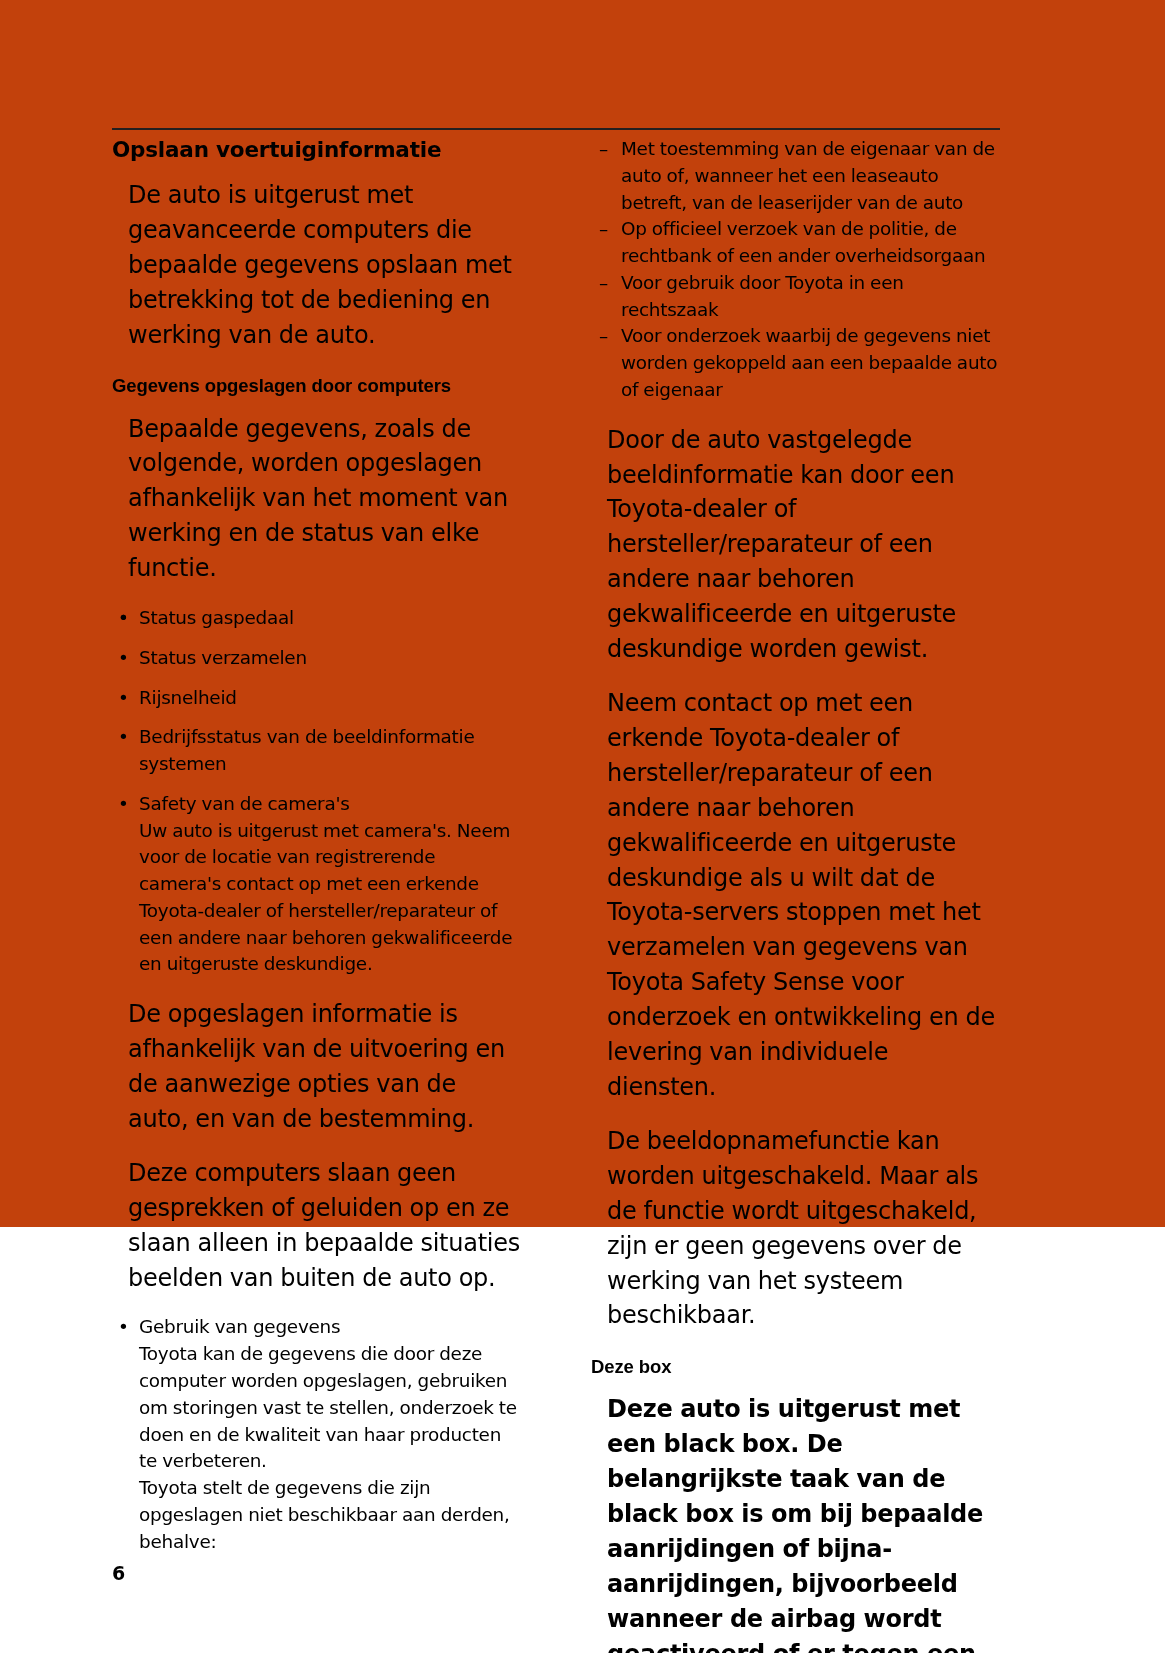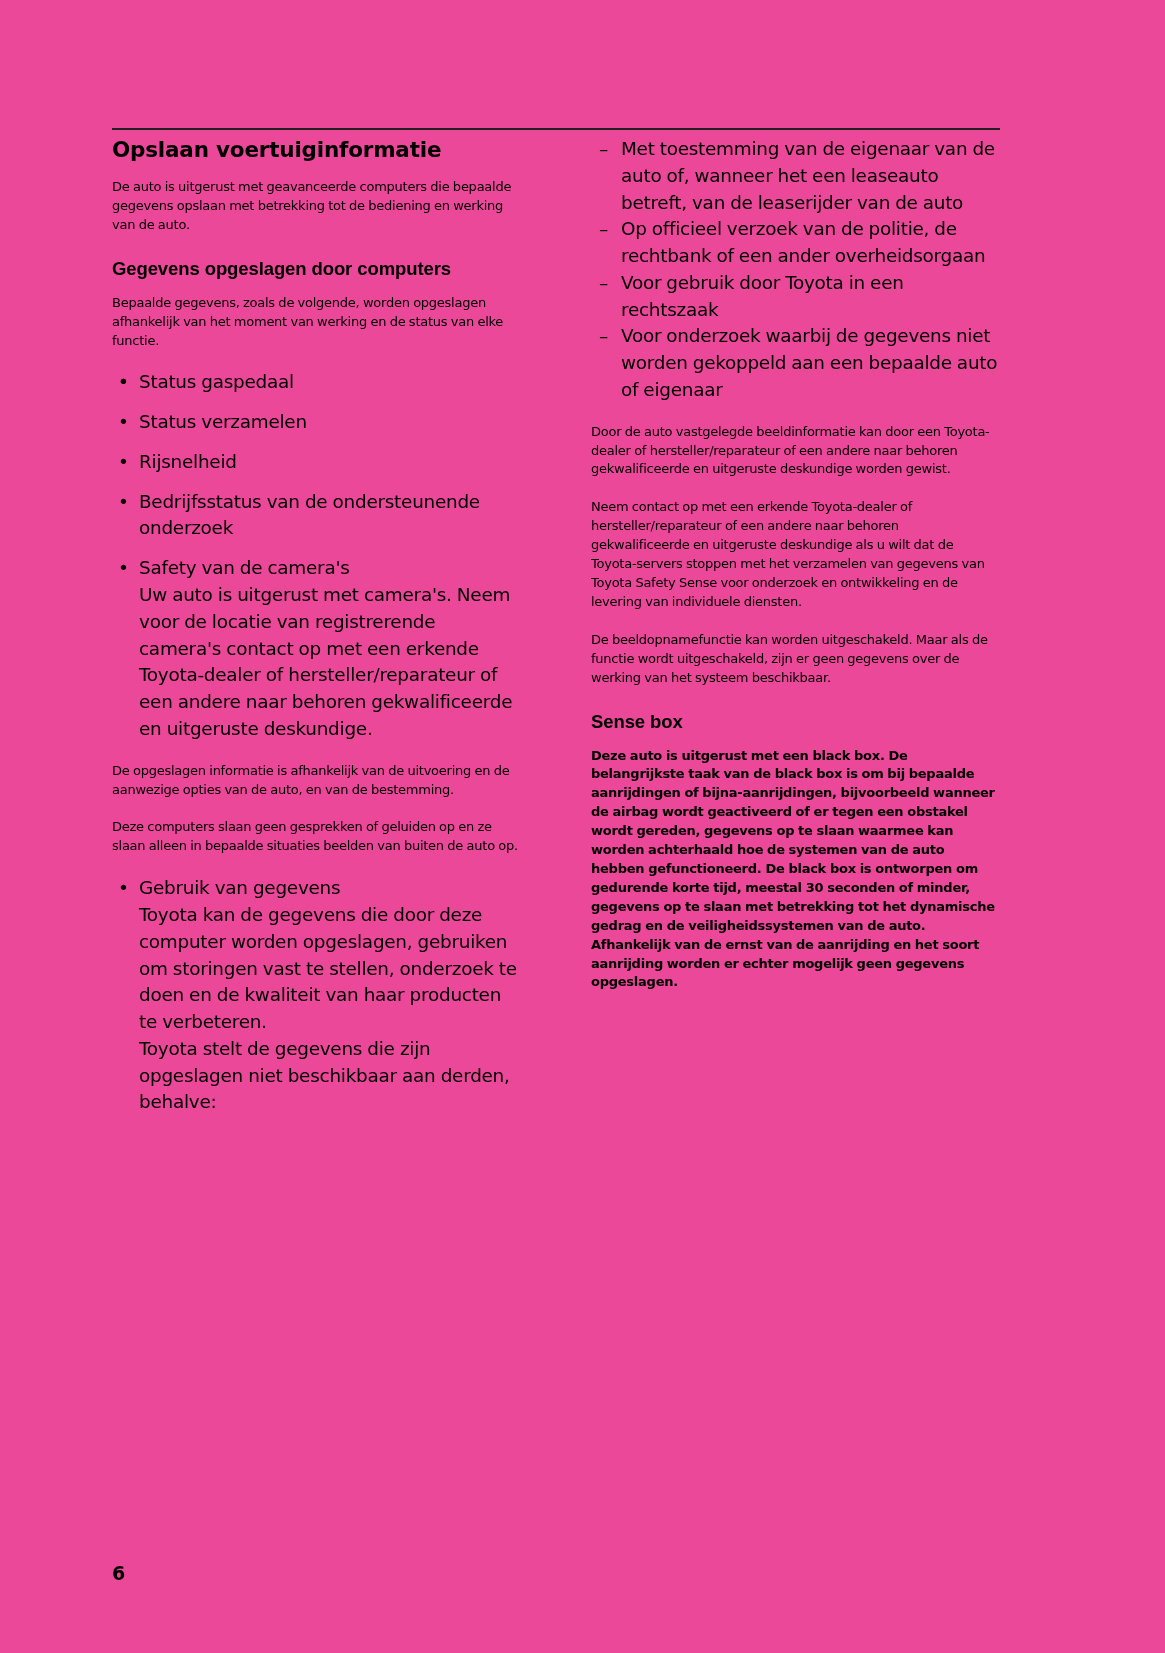--- a/index.html
+++ b/index.html
@@ -13,22 +13,22 @@
     height: 1653px;
     font-family: "DejaVu Sans", sans-serif;
     color: #000000;
     position: relative;
     overflow: hidden;
   }
   .page {
     position: absolute;
     left: 0; top: 0;
     width: 1165px;
-    height: 1653px;
-    background: #ec4899;
+    height: 1227px;
+    background: #c2410c;
   }
   .header-rule {
     position: absolute;
     left: 112px;
     top: 128px;
     width: 888px;
     height: 2px;
     background: #231f20;
   }
   .columns {
@@ -58,24 +58,24 @@
     font-family: Liberation Sans, sans-serif;
     font-weight: bold;
     font-size: 18.5px;
     line-height: 1.30;
     letter-spacing: -0.1px;
     margin: 22px 0 13px 0;
     color: #000;
   }
 
   p.para {
-    font-size: 13px;
-    line-height: 1.455;
-    letter-spacing: -0.25px;
-    margin: 0 0 19px 0;
+    font-size: 24px;
+    line-height: 1.455;
+    letter-spacing: -0.25px;
+    margin: 0 0 19px 16px;
     color: #000;
     word-spacing: -0.4px;
   }
   p.para.last { margin-bottom: 0; font-weight: bold; }
 
   ul.bullets {
     list-style: none;
     margin: 0 0 19px 0;
     padding: 0;
   }
@@ -167,21 +167,21 @@
         <li>
           <span class="marker">•</span>
           <span>Status verzamelen</span>
         </li>
         <li>
           <span class="marker">•</span>
           <span>Rijsnelheid</span>
         </li>
         <li>
           <span class="marker">•</span>
-          <span>Bedrijfsstatus van de ondersteunende onderzoek</span>
+          <span>Bedrijfsstatus van de beeldinformatie systemen</span>
         </li>
         <li>
           <span class="marker">•</span>
           <span>Safety van de camera's</span>
           <span class="li-note">Uw auto is uitgerust met camera's. Neem voor de locatie van registrerende camera's contact op met een erkende Toyota-dealer of hersteller/reparateur of een andere naar behoren gekwalificeerde en uitgeruste deskundige.</span>
         </li>
       </ul>
 
       <p class="para">De opgeslagen informatie is afhankelijk van de uitvoering en de aanwezige opties van de auto, en van de bestemming.</p>
 
@@ -218,21 +218,21 @@
           <span>Voor onderzoek waarbij de gegevens niet worden gekoppeld aan een bepaalde auto of eigenaar</span>
         </li>
       </ul>
 
       <p class="para">Door de auto vastgelegde beeldinformatie kan door een Toyota-dealer of hersteller/reparateur of een andere naar behoren gekwalificeerde en uitgeruste deskundige worden gewist.</p>
 
       <p class="para">Neem contact op met een erkende Toyota-dealer of hersteller/reparateur of een andere naar behoren gekwalificeerde en uitgeruste deskundige als u wilt dat de Toyota-servers stoppen met het verzamelen van gegevens van Toyota Safety Sense voor onderzoek en ontwikkeling en de levering van individuele diensten.</p>
 
       <p class="para">De beeldopnamefunctie kan worden uitgeschakeld. Maar als de functie wordt uitgeschakeld, zijn er geen gegevens over de werking van het systeem beschikbaar.</p>
 
-      <h3 class="sub-heading">Sense box</h3>
+      <h3 class="sub-heading">Deze box</h3>
 
       <p class="para last">Deze auto is uitgerust met een black box. De belangrijkste taak van de black box is om bij bepaalde aanrijdingen of bijna-aanrijdingen, bijvoorbeeld wanneer de airbag wordt geactiveerd of er tegen een obstakel wordt gereden, gegevens op te slaan waarmee kan worden achterhaald hoe de systemen van de auto hebben gefunctioneerd. De black box is ontworpen om gedurende korte tijd, meestal 30 seconden of minder, gegevens op te slaan met betrekking tot het dynamische gedrag en de veiligheidssystemen van de auto. Afhankelijk van de ernst van de aanrijding en het soort aanrijding worden er echter mogelijk geen gegevens opgeslagen.</p>
 
     </div>
 
   </div>
 
   <div class="page-number">6</div>
 
 </div>

